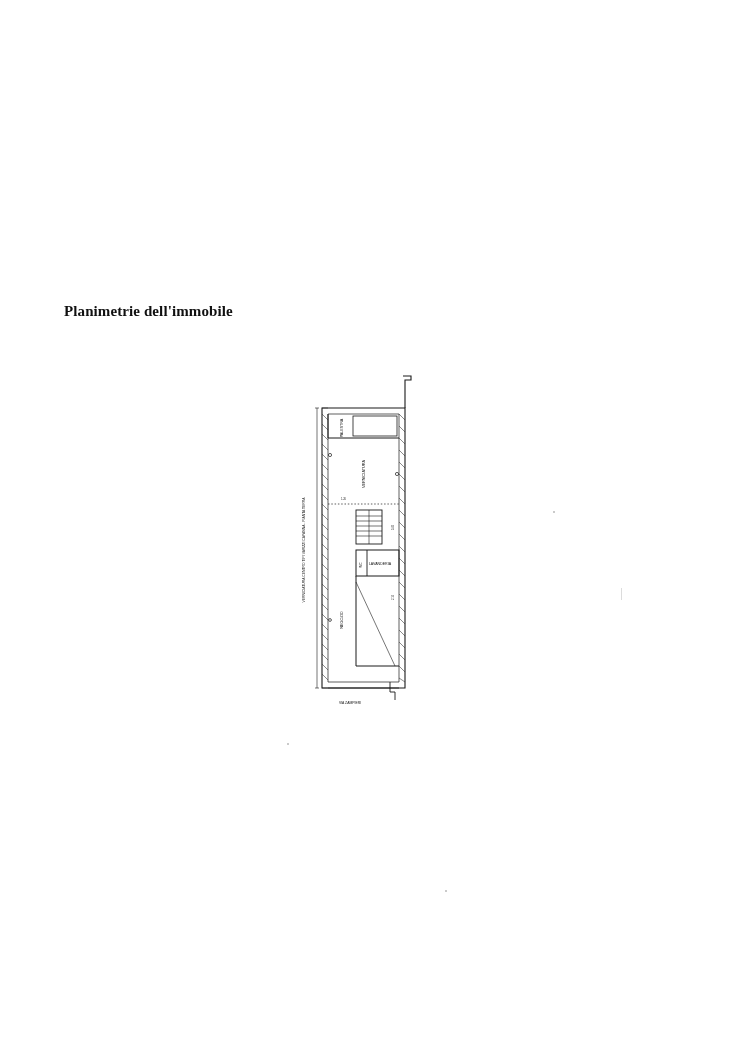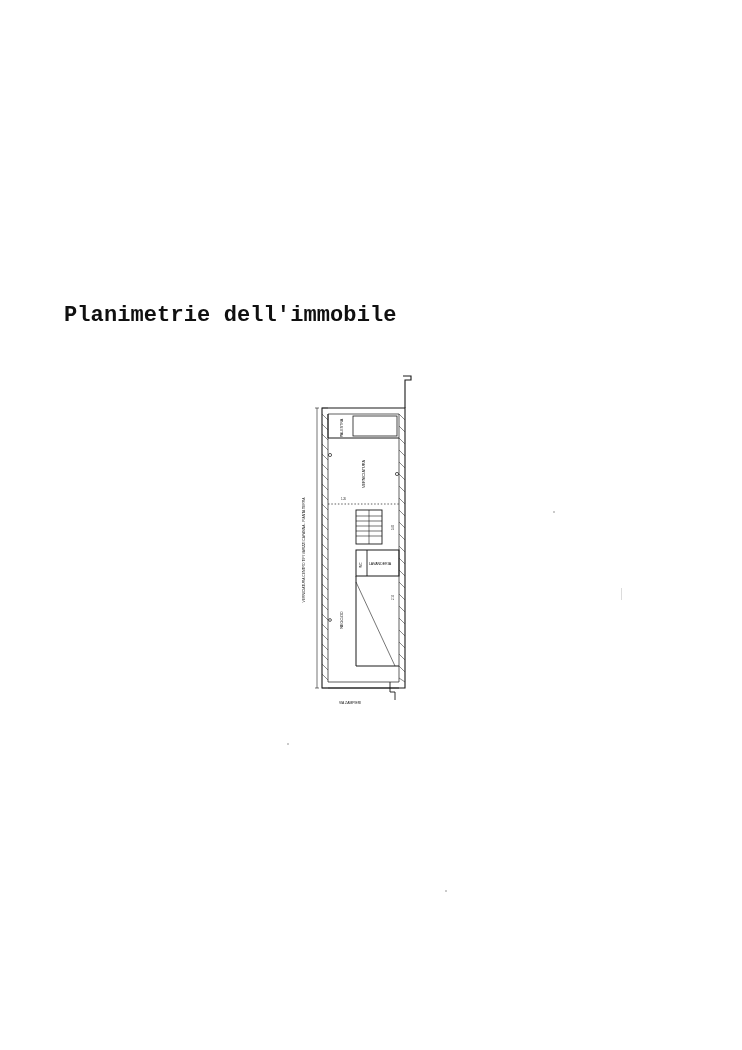--- a/index.html
+++ b/index.html
@@ -16,22 +16,22 @@
   }
   .page {
     position: absolute;
     inset: 0;
     background: #ffffff;
   }
   .doc-title {
     position: absolute;
     left: 64px;
     top: 303px;
-    font-family: Liberation Mono, monospace;
-    font-size: 22px;
+    font-family: Liberation Serif, serif;
+    font-size: 15px;
     font-weight: 700;
     color: #101010;
     letter-spacing: 0.1px;
     white-space: nowrap;
   }
   
   .plan-wrap {
     position: absolute;
     left: 295px;
     top: 370px;

